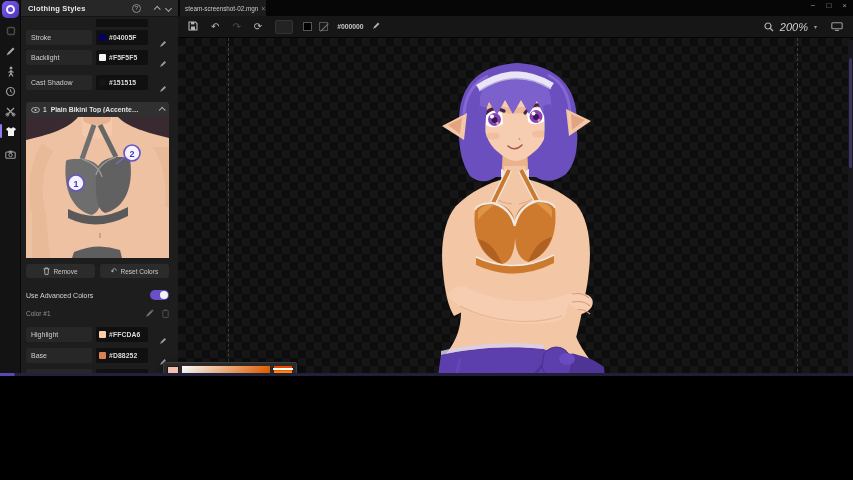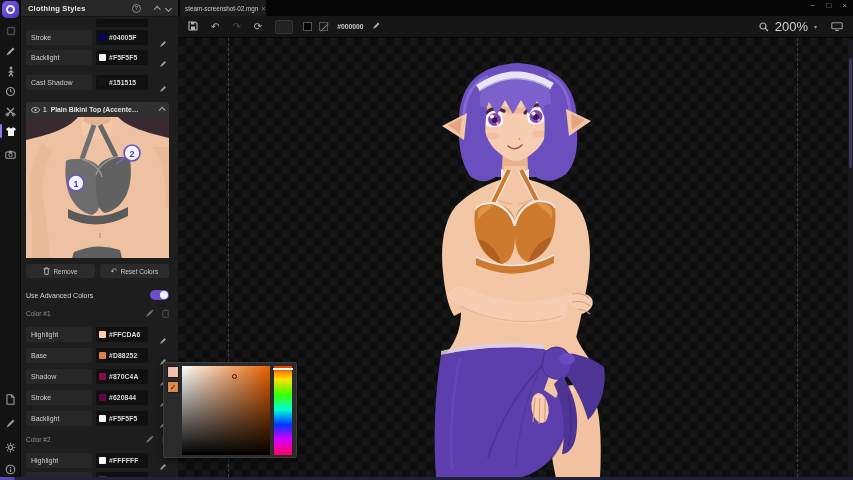--- a/index.html
+++ b/index.html
@@ -1,17 +1,17 @@
 <!DOCTYPE html>
 <html><head>
 <meta charset="utf-8">
 <style>
   * { margin:0; padding:0; box-sizing:border-box; }
   html,body { background:#000; }
-  .stage { position:relative; width:853px; height:480px; overflow:hidden;
+  .stage { position:relative; width:853px; height:376px; overflow:hidden;
            background:#5eead4; font-family:"Liberation Sans","DejaVu Sans",sans-serif;
            -webkit-font-smoothing:antialiased; }
   .abs { position:absolute; }
 
   
   .sidebar { left:0; top:0; width:21px; height:477px; background:#131313; border-right:1px solid #060606; z-index:5; }
   .logo { left:2px; top:1px; width:17px; height:17px; border-radius:5px;
           background:linear-gradient(135deg,#7a5cf0,#5034b8); display:flex; align-items:center; justify-content:center; }
   .logo-ring { width:9px; height:9px; border:2px solid #f2f0ff; border-radius:50%; }
   .s-icon { left:0; width:21px; height:18px; display:flex; align-items:center; justify-content:center; color:#8d8d8d; }
@@ -60,21 +60,21 @@
   .winbtns { position:absolute; right:6px; top:1px; display:flex; gap:11px; font-size:8px; color:#9a9a9a; }
   .toolbar { left:178px; top:16px; width:675px; height:22px; background:#161616; border-bottom:1px solid #050505; z-index:3;
              display:flex; align-items:center; padding:0 10px; }
   .t-ic { color:#b5b5b5; font-size:10px; line-height:10px; margin-right:13px; }
   .t-ic.dim { color:#4d4d4d; }
   .t-chip { width:18px; height:14px; background:#232323; border:1px solid #333; border-radius:2px; margin-right:10px; }
   .t-sw { width:9px; height:9px; border:1px solid #555; margin-right:7px; position:relative; }
   .t-sw.none::after { content:""; position:absolute; left:-1px; top:3.5px; width:11px; height:1px; background:#777; transform:rotate(-45deg); }
   .t-hex { font-size:6.8px; color:#c8c8c8; font-weight:bold; margin:0 8px 0 2px; }
   .t-right { margin-left:auto; display:flex; align-items:center; gap:6px; }
-  .t-zoom { font-size:13px; color:#cfcfcf; }
+  .t-zoom { font-size:11px; color:#cfcfcf;font-style:italic; }
   .t-caret { font-size:6px; color:#9a9a9a; }
 
   
   .canvas { left:178px; top:38px; width:675px; height:439px; background-color:#0d0d0d;
     background-image:
       linear-gradient(45deg,#161616 25%,transparent 25%,transparent 75%,#161616 75%),
       linear-gradient(45deg,#161616 25%,transparent 25%,transparent 75%,#161616 75%);
     background-size:16px 16px; background-position:0 0,8px 8px; z-index:1; }
   .guide { position:absolute; top:0; bottom:0; width:0; border-left:1px dashed #4a4a4a; opacity:.75; }
   .char { position:absolute; left:252px; top:16px; width:190px; height:424px; }

